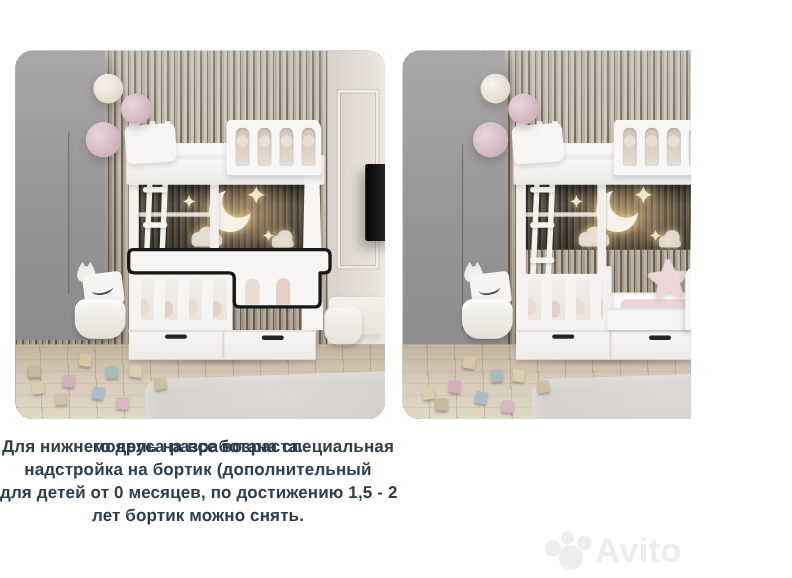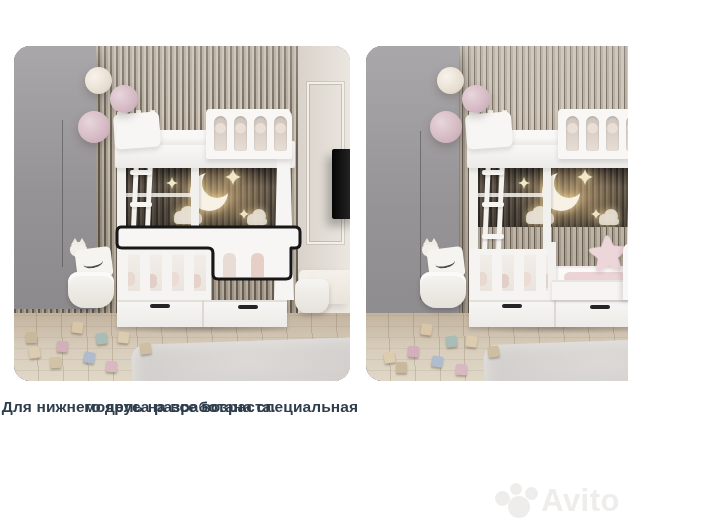--- a/index.html
+++ b/index.html
@@ -338,20 +338,23 @@
     <i class="block" style="left:18px;top:306px;background:#dcccb0;transform:rotate(-8deg)"></i>
     <i class="block" style="left:66px;top:310px;background:#afbcce;transform:rotate(10deg)"></i>
     <i class="block" style="left:100px;top:290px;background:#dcccb0;transform:rotate(6deg)"></i>
     <i class="block" style="left:122px;top:300px;background:#cfbfa2;transform:rotate(-8deg)"></i>
     <i class="block" style="left:90px;top:318px;background:#d8b9c2;transform:rotate(3deg)"></i>
     <i class="block" style="left:30px;top:316px;background:#c8b89c"></i>
   </figure>
 
   <div class="caption cap-left">
     <div class="cap-line">Для нижнего яруса разработана специальная</div>
+    <div class="cap-line">надстройка на бортик (дополнительный</div>
+    <div class="cap-line">для детей от 0 месяцев, по достижению 1,5 - 2</div>
+    <div class="cap-line">лет бортик можно снять.</div>
   </div>
   <div class="caption cap-right">
     <div class="cap-line">модель на все возраста.</div>
   </div>
 
   <div class="watermark">
     <span class="wm-logo">
       <i class="w1"></i>
         <i class="w2"></i>
         <i class="w3"></i>

